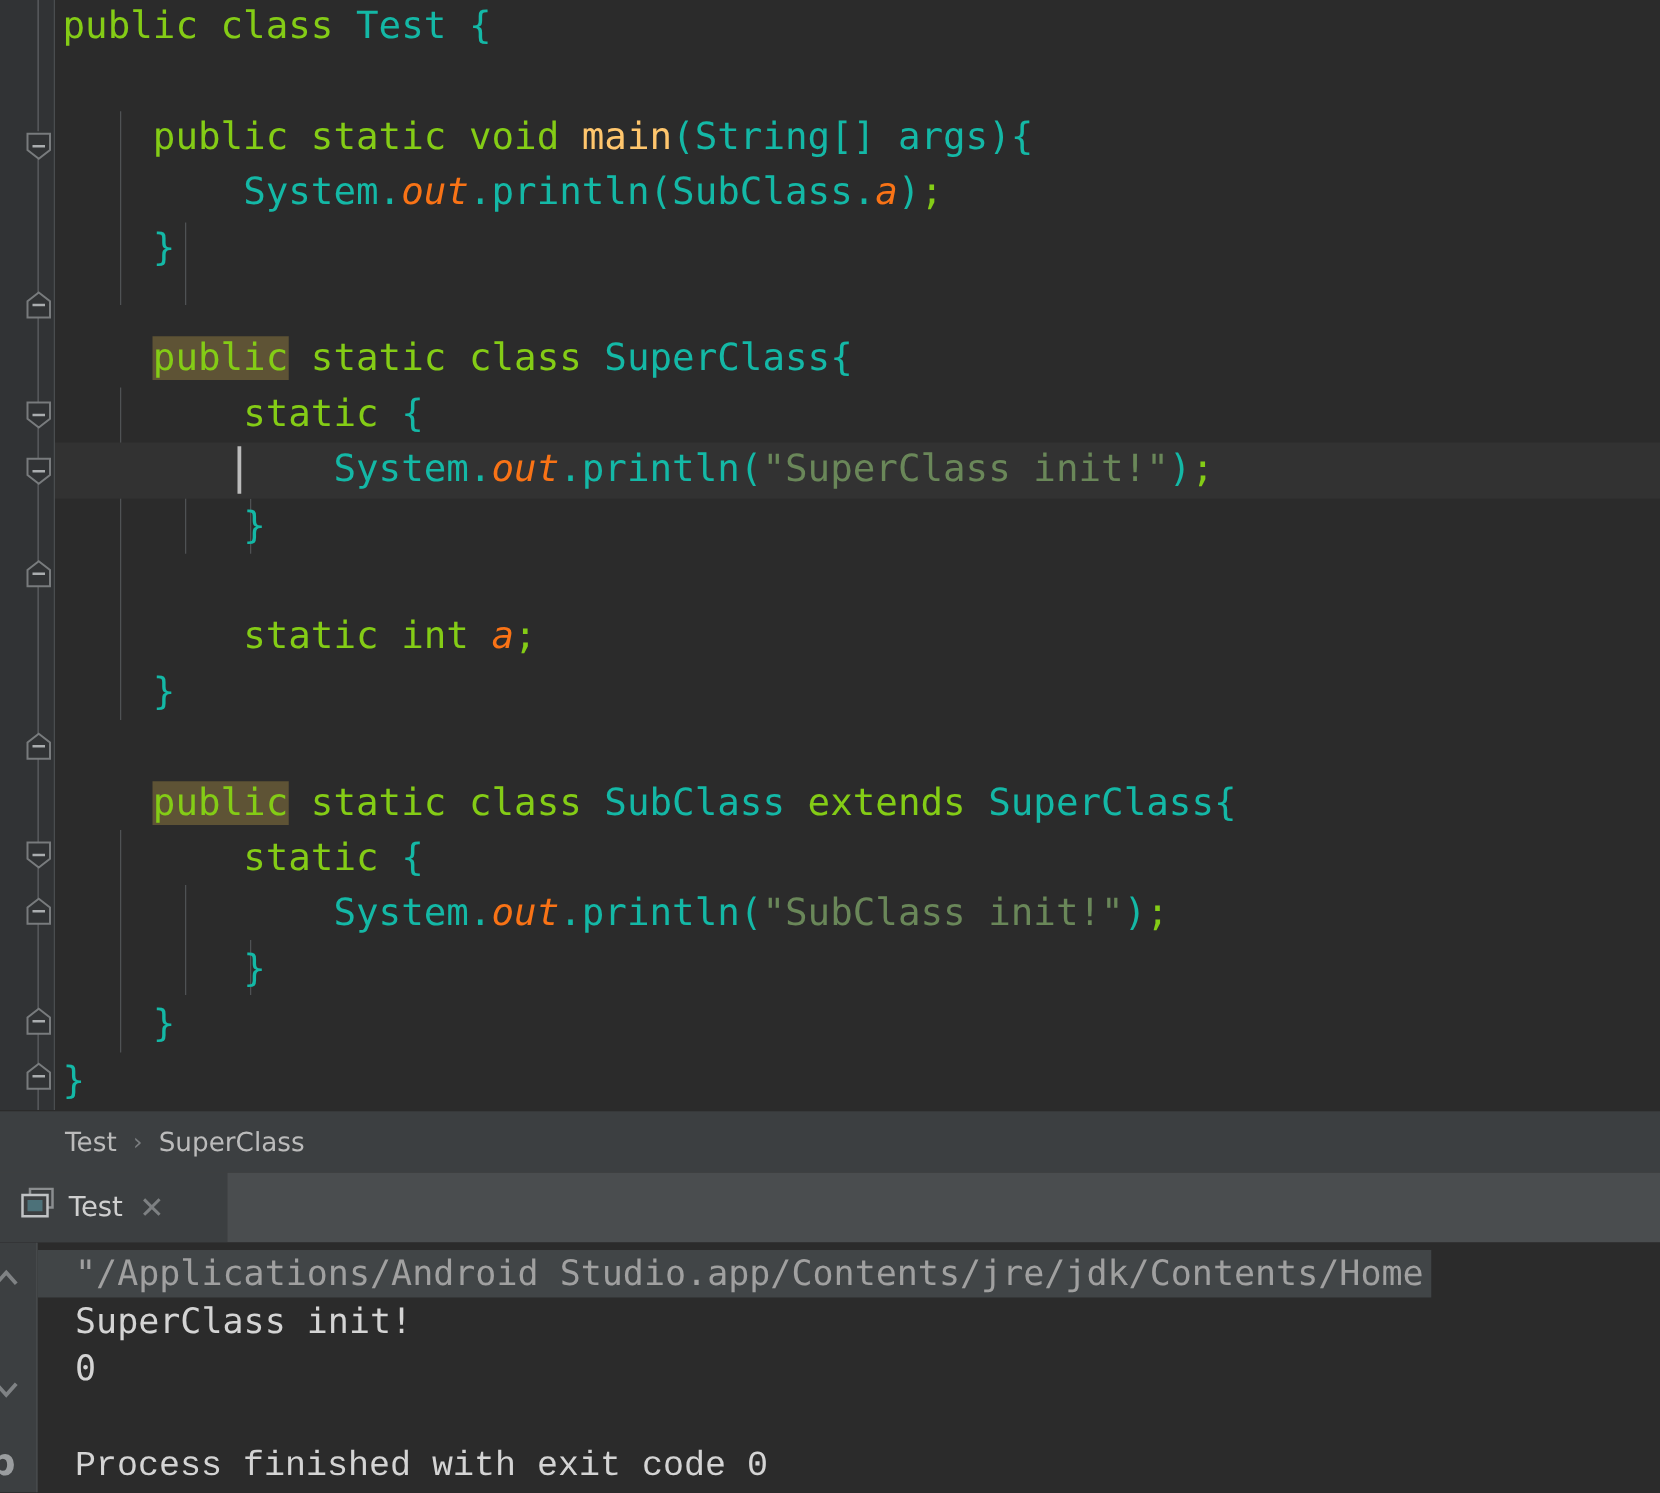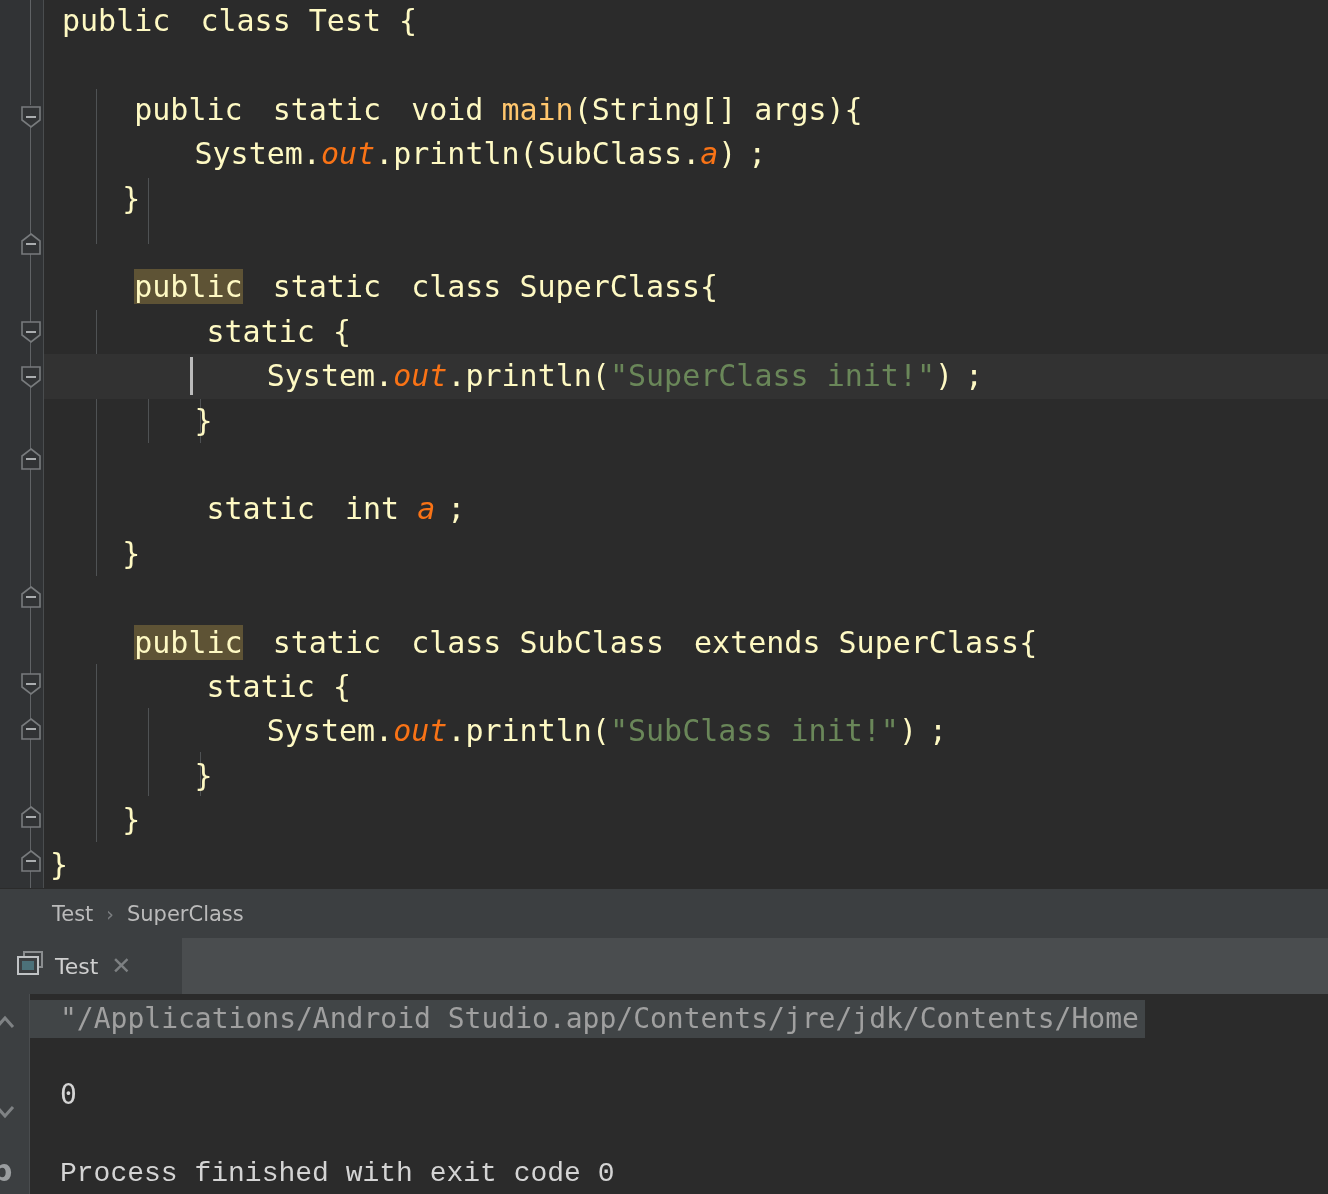--- a/index.html
+++ b/index.html
@@ -69,22 +69,22 @@
   }
 
   
   #caret {
     position: absolute;
     width: 3px; height: 38px;
     background: #bbbbbb;
   }
 
   
-  .kw   { color: #fef9c3; margin-left: 12px; }
-  .txt  { color: #fef9c3; }
+  .kw   { color: #84cc16; }
+  .txt  { color: #14b8a6; }
   .meth { color: #FFC66D; }
   .fld  { color: #f97316; font-style: italic; }
   .str  { color: #6A8759; }
   .find { background: #5E5335; }
 
   
   #breadcrumb {
     position: absolute;
     left: 0; top: 888px;
     width: 1328px; height: 50px;
@@ -313,14 +313,14 @@
       </svg>
     </span>
     <span class="tb-icon" style="top:102px;">
       <svg width="30" height="30" viewBox="0 0 30 30">
         <path d="M7 11 L15 20 L23 11" fill="none" stroke="#a9acae" stroke-width="3"></path>
       </svg>
     </span>
     <span id="tb-partial">p</span>
   </div>
   <div id="console-toolbar-sep"></div>
-  <div id="console-lines"><div class="cln cln-cmd" style="top: 6px;">"/Applications/Android Studio.app/Contents/jre/jdk/Contents/Home</div><div class="cln cln-out" style="top: 82px;">0</div><div class="cln cln-out" style="top: 120px;"></div><div class="cln cln-out" style="top: 161px; font-family: Liberation Mono, monospace;">Process finished with exit code 0</div></div>
+  <div id="console-lines"><div class="cln cln-cmd" style="top: 6px;">"/Applications/Android Studio.app/Contents/jre/jdk/Contents/Home</div><div class="cln cln-out" style="top: 44px;">SuperClass init!</div><div class="cln cln-out" style="top: 82px;">0</div><div class="cln cln-out" style="top: 120px;"></div><div class="cln cln-out" style="top: 161px; font-family: Liberation Mono, monospace;">Process finished with exit code 0</div></div>
 </div>
 
 </body></html>

